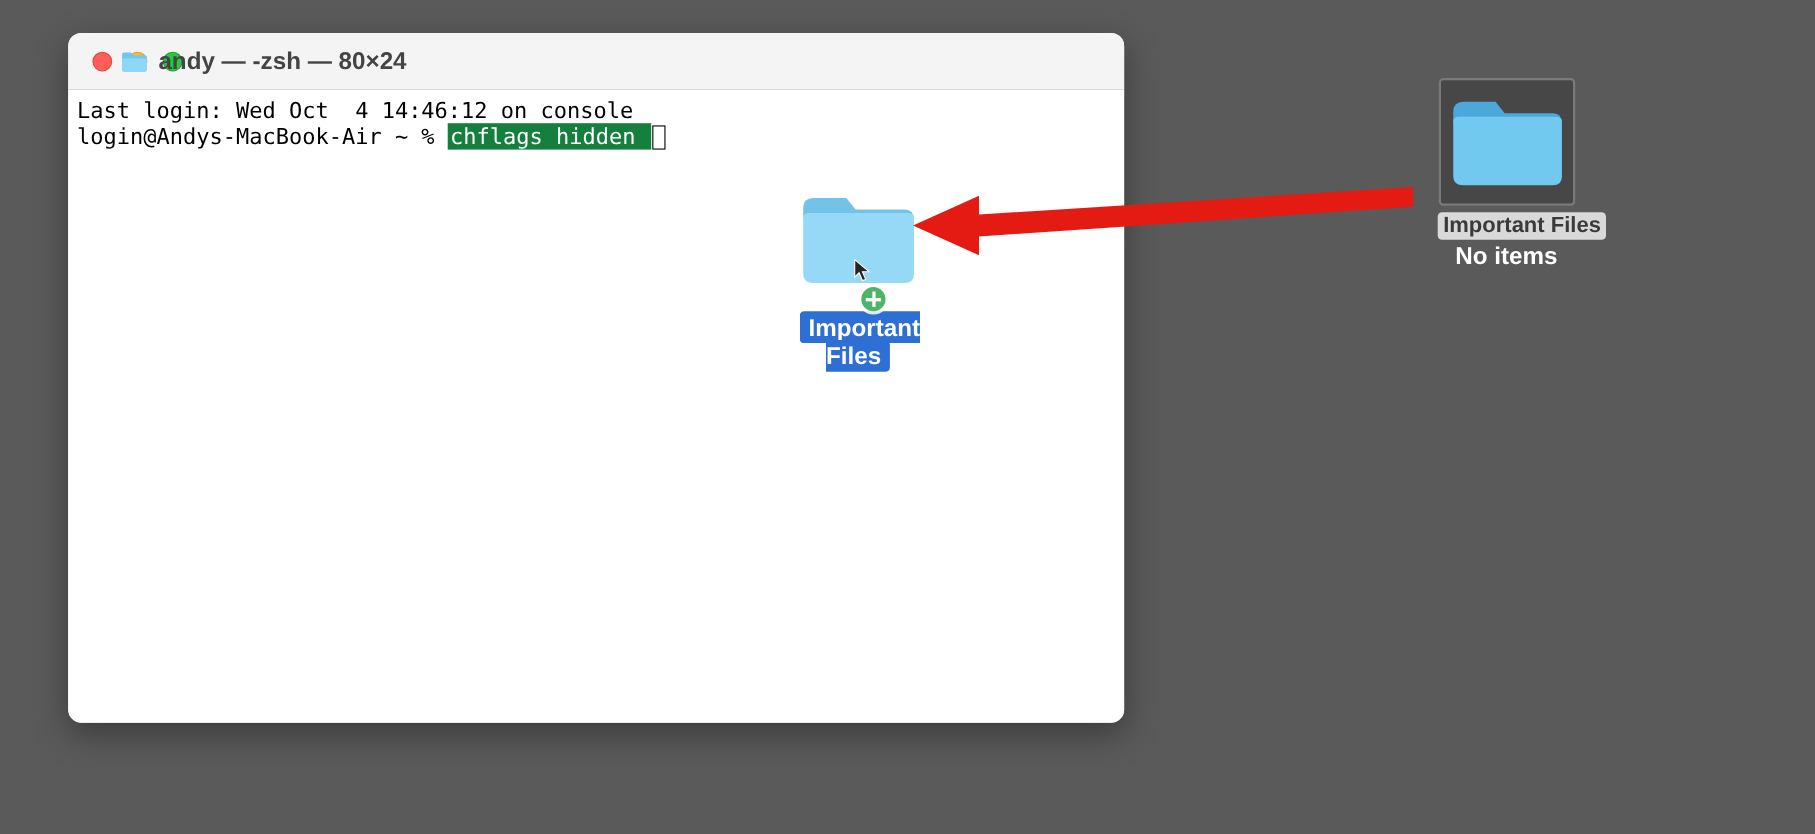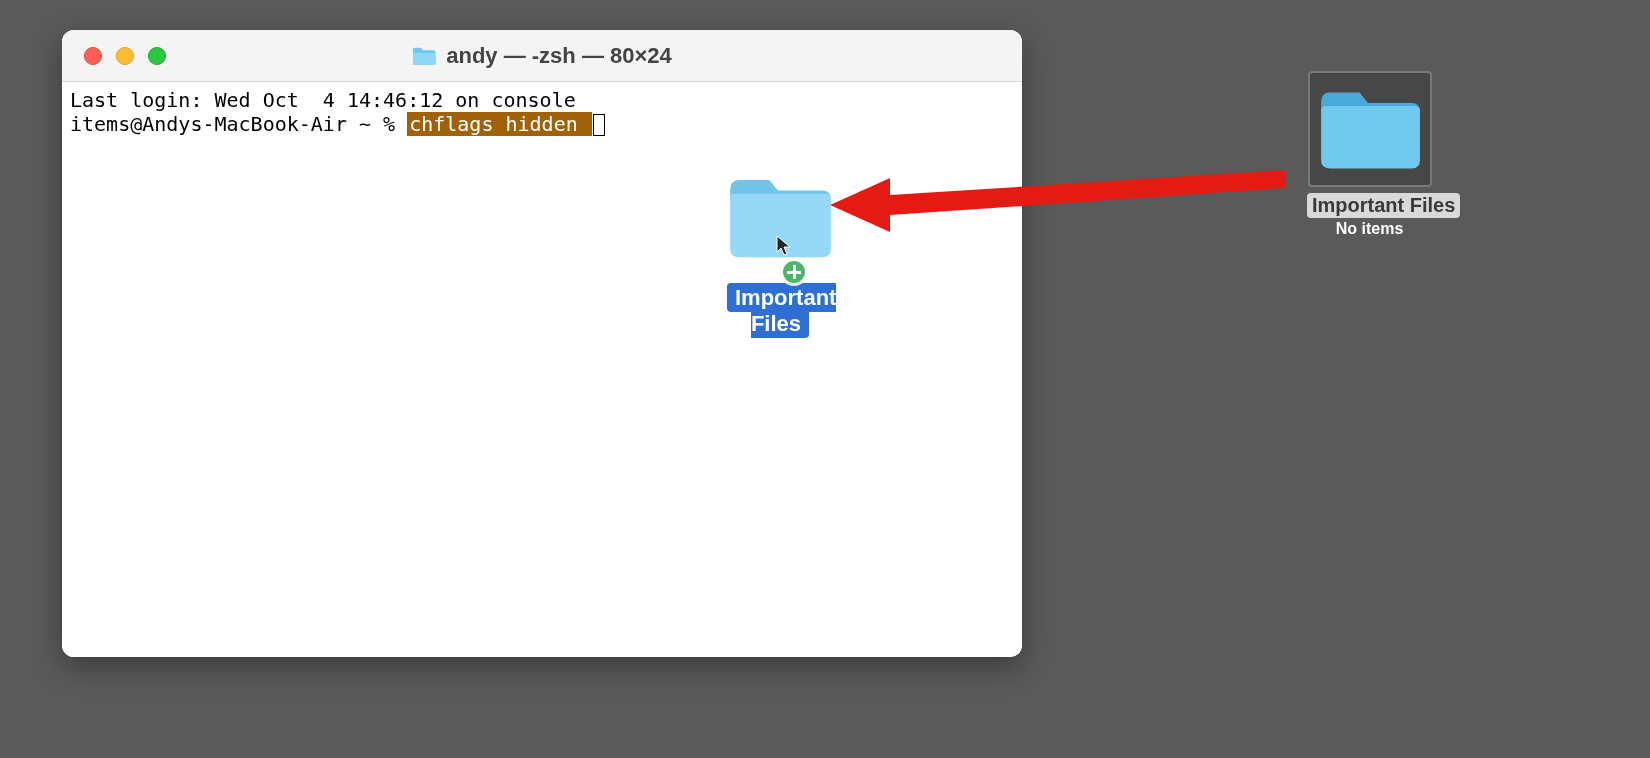--- a/index.html
+++ b/index.html
@@ -44,45 +44,46 @@
     border-radius: 50%;
   }
   .dot.red    { background: #ff5f57; border: 1px solid #e14640; }
   .dot.yellow { background: #febc2e; border: 1px solid #dfa023; }
   .dot.green  { background: #28c840; border: 1px solid #1ba232; }
 
   .title-center {
     position: absolute;
     left: 0; right: 0;
     display: flex;
-    justify-content: center;
+    justify-content: flex-start;
     align-items: center;
     gap: 10px;
     pointer-events: none;
     font-size: 22px;
     font-weight: 600;
     color: #444;
+    padding-left: 48px;
   }
   .title-center .mini-folder {
     width: 24px; height: 20px;
   }
 
   .terminal-body {
     flex: 1;
     background: #ffffff;
     font-family: "SF Mono", Menlo, Monaco, Consolas, monospace;
     font-size: 20px;
     line-height: 24px;
     color: #000;
     padding: 6px 8px;
     position: relative;
     white-space: pre;
   }
   .highlight {
-    background: #a16207;
+    background: #15803d;
     color: #fff;
     padding: 0 2px;
   }
   .cursor-block {
     display: inline-block;
     width: 12px;
     height: 22px;
     vertical-align: text-bottom;
     border: 1.5px solid #000;
     background: #fff;
@@ -173,21 +174,21 @@
     background: #d9d9d9;
     color: #3a3a3a;
     font-size: 20px;
     font-weight: 600;
     padding: 1px 5px;
     border-radius: 4px;
     white-space: nowrap;
   }
   .desktop-folder .label2 {
     margin-top: 2px;
-    font-size: 16px;
+    font-size: 22px;
     font-weight: 700;
     color: #fff;
   }
 
   
   .red-arrow {
     position: absolute;
     left: 830px;
     top: 170px;
     width: 455px;
@@ -208,21 +209,21 @@
     <div class="title-center">
       <svg class="mini-folder" viewBox="0 0 100 80">
         <path d="M4 14 Q4 6 12 6 H38 L46 16 H90 Q98 16 98 24 V70 Q98 78 90 78 H12 Q4 78 4 70 Z" fill="#6ec8f2"></path>
         <path d="M4 28 H98 V70 Q98 78 90 78 H12 Q4 78 4 70 Z" fill="#8fd7f7"></path>
       </svg>
       <span>andy — -zsh — 80×24</span>
     </div>
   </div>
 
   <div class="terminal-body"><span>Last login: Wed Oct  4 14:46:12 on console</span>
-<span>items@Andys-MacBook-Air ~ % </span><span class="highlight">chflags hidden </span><span class="cursor-block"></span>
+<span>login@Andys-MacBook-Air ~ % </span><span class="highlight">chflags hidden </span><span class="cursor-block"></span>
   </div>
 </div>
 
 <div class="drag-folder">
   <div class="icon-wrap">
     <svg class="folder-svg" viewBox="0 0 100 80" width="106" height="88">
       <path d="M3 14 Q3 5 12 5 H40 L48 15 H90 Q98 15 98 24 V23 H3 Z" fill="#5bb9e6"></path>
       <path d="M3 22 Q3 18 8 18 H92 Q98 18 98 22 V70 Q98 78 90 78 H12 Q3 78 3 70 Z" fill="#84d3f5"></path>
     </svg>
     <span class="drag-cursor">

